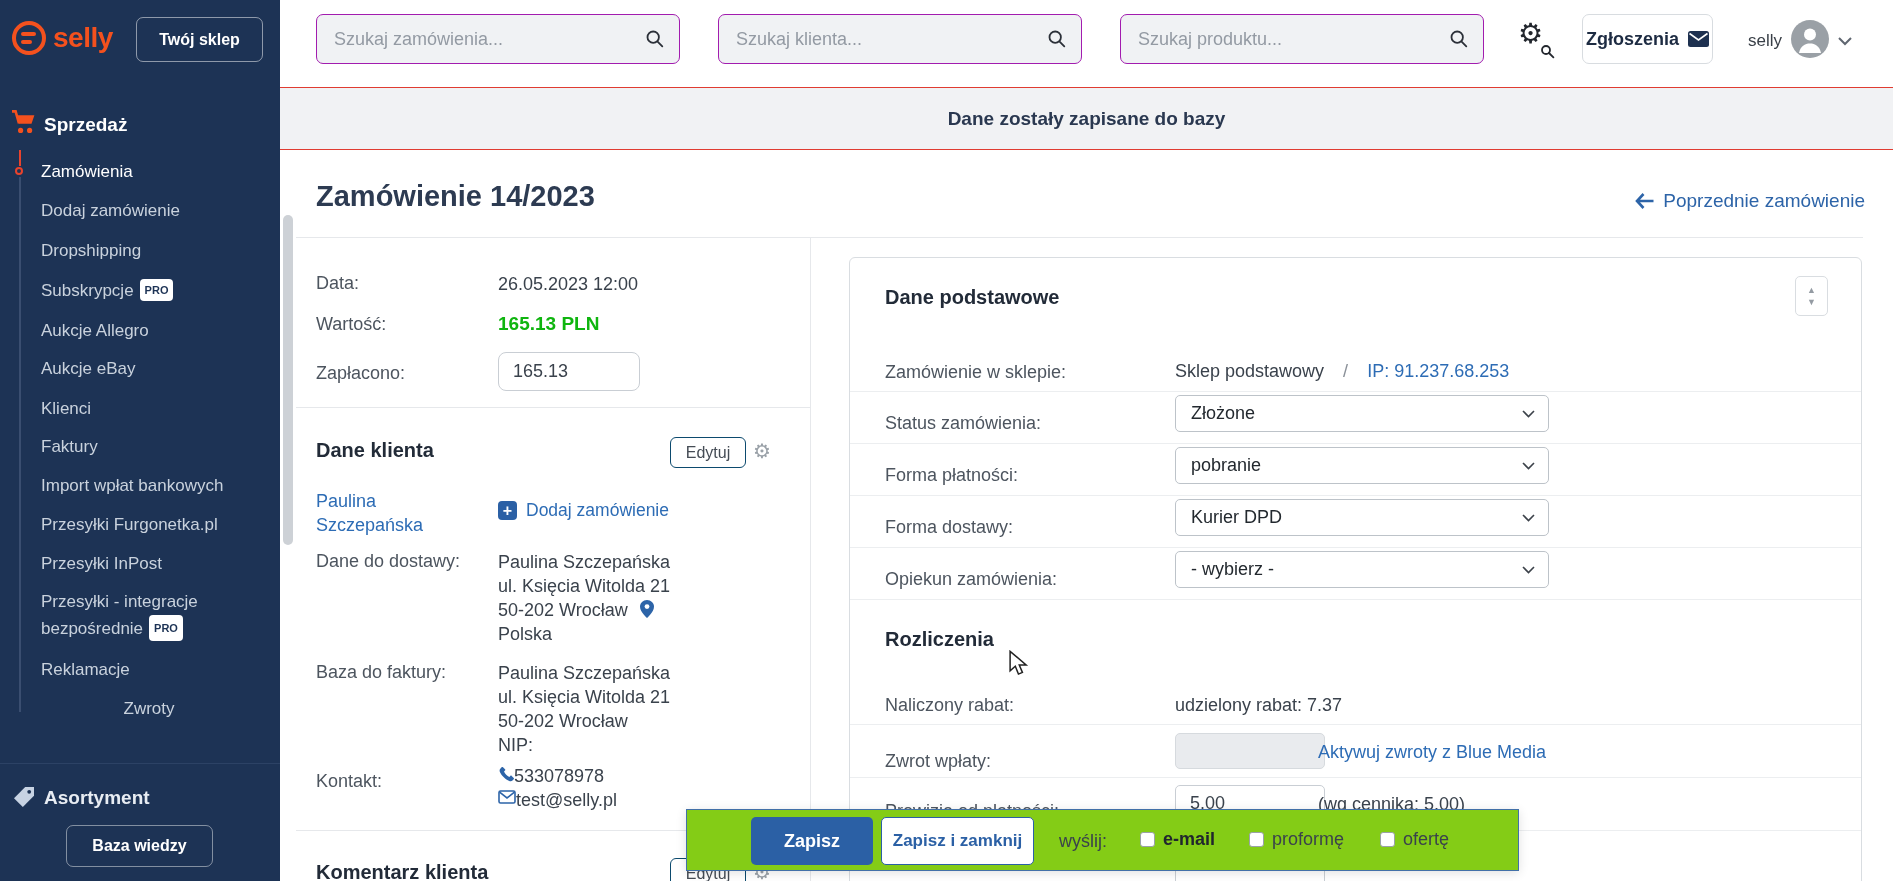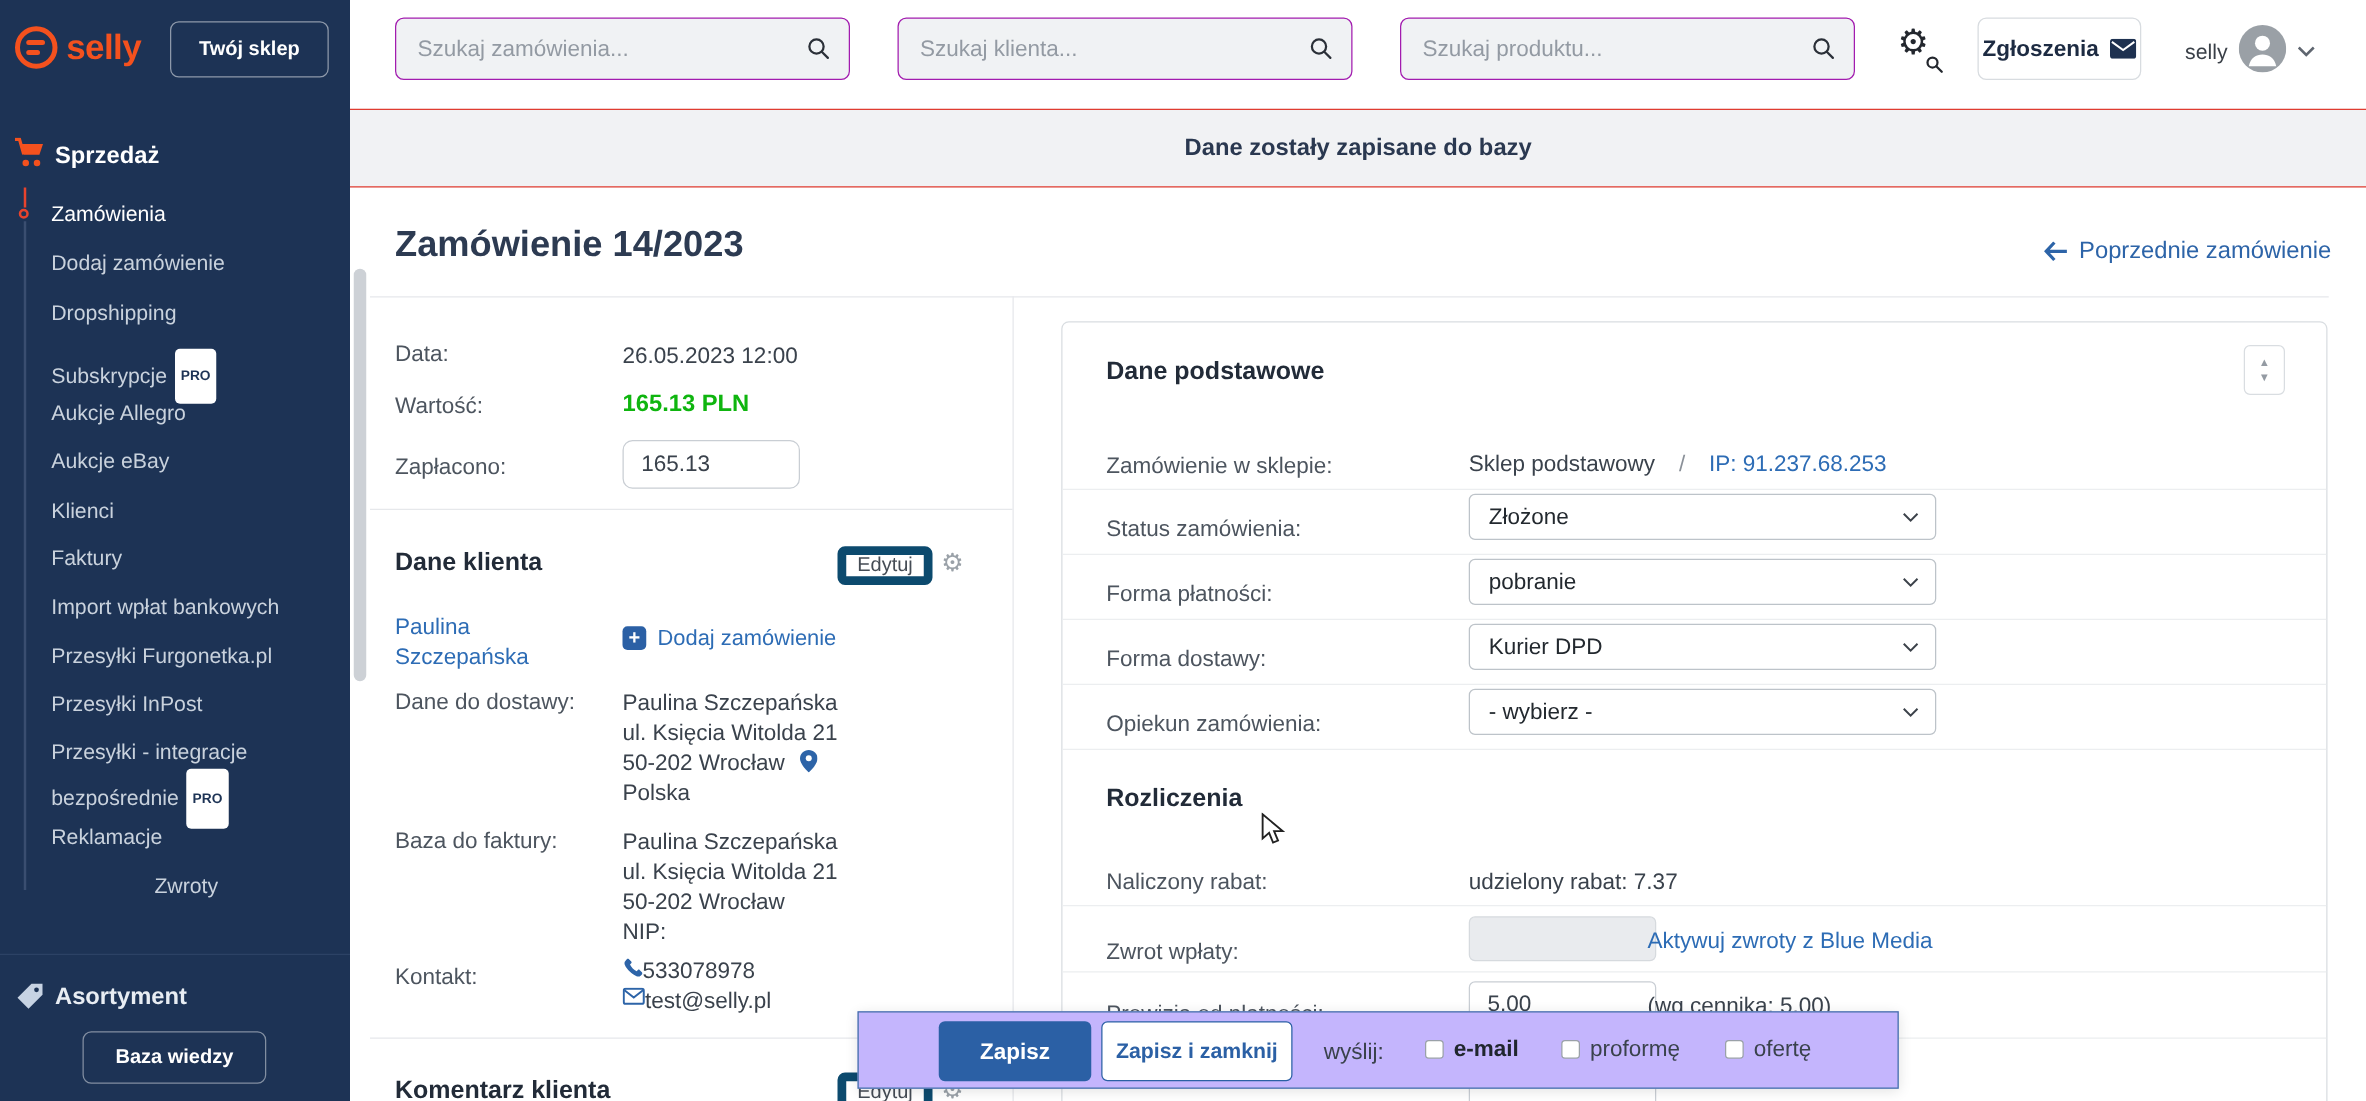--- a/index.html
+++ b/index.html
@@ -19,21 +19,21 @@
     border:1px solid rgba(255,255,255,.5); border-radius:7px; color:#fff; font-weight:700; font-size:16px;
     font-family:inherit; cursor:pointer; }
   .side-head { position:absolute; left:44px; color:#fff; font-size:19px; font-weight:700; }
   .rail { position:absolute; left:19px; width:2px; background:#3a4e70; }
   .rail-orange { position:absolute; left:19px; width:2px; background:#e8432d; }
   .rail-dot { position:absolute; left:15px; width:8px; height:8px; border:2px solid #e8432d; border-radius:50%; background:#1d3355; }
   .nav-item { position:absolute; left:41px; width:216px; font-size:17px; line-height:22px; color:#c9d2dd; cursor:pointer; }
   .nav-item.active { color:#ffffff; }
   .nav-item.two { line-height:26px; }
   .pro { display:inline-block; background:#fff; color:#1d3355; font-size:11px; font-weight:700;
-    padding:11px 5px; border-radius:4px; margin-left:6px; vertical-align:2px; }
+    padding:0 5px; border-radius:4px; margin-left:6px; vertical-align:2px; }
   .side-divider { position:absolute; left:0; top:763px; width:280px; height:1px; background:#2c4265; }
   .kb-btn { position:absolute; left:66px; top:825px; width:147px; height:42px; background:transparent;
     border:1px solid rgba(255,255,255,.45); border-radius:7px; color:#fff; font-weight:700; font-size:16px;
     font-family:inherit; cursor:pointer; }
 
   
   .search { position:absolute; top:14px; width:364px; height:50px; }
   .search input { width:100%; height:100%; background:#f0f2f4; border:1px solid #a21caf; border-radius:7px;
     font-size:18px; color:#333; padding:0 46px 0 17px; font-family:inherit; }
   .search input::placeholder { color:#939aa3; }
@@ -60,21 +60,21 @@
   .vdiv { position:absolute; width:1px; background:#e6e8eb; }
   .scroll-thumb { position:absolute; left:283px; top:215px; width:10px; height:330px; background:#cdd1d6; border-radius:5px; }
 
   
   .lbl { position:absolute; font-size:18px; color:#4d555f; line-height:22px; }
   .val { position:absolute; font-size:18px; color:#3a424c; line-height:24px; }
   .green { color:#0fb50f; font-weight:700; font-size:19px; }
   .txt-input { position:absolute; background:#fff; border:1px solid #c9ced4; border-radius:8px;
     font-size:18px; color:#3a424c; padding:0 14px; font-family:inherit; }
   .sec-head { position:absolute; font-size:20px; font-weight:700; color:#222b38; }
-  .edit-btn { position:absolute; width:76px; height:31px; background:#fff; border:7px solid #0c4a6e; border-radius:6px;
+  .edit-btn { position:absolute; width:76px; height:31px; background:#fff; border:1px solid #0c4a6e; border-radius:6px;
     color:#454c55; font-size:16px; font-family:inherit; cursor:pointer; }
   .gear-sm { position:absolute; font-size:20px; color:#9aa1a8; line-height:1; cursor:pointer; }
   .blue-link { color:#2d6cb5; cursor:pointer; text-decoration:none; }
   .add-order { position:absolute; left:498px; top:500px; display:flex; align-items:center; gap:9px; cursor:pointer; }
   .plus-sq { width:19px; height:19px; background:#2b60a5; border-radius:4px; color:#fff; font-size:16px; font-weight:700;
     display:flex; align-items:center; justify-content:center; line-height:1; }
   .contact-row { position:absolute; display:flex; gap:0; font-size:18px; color:#3a424c; }
 
   
   .card { position:absolute; left:849px; top:257px; width:1013px; height:700px; background:#fff;
@@ -83,21 +83,21 @@
     border:1px solid #d9dde1; border-radius:5px; display:flex; flex-direction:column; align-items:center;
     justify-content:center; gap:3px; cursor:pointer; }
   .sort-box span { font-size:9px; color:#949ba3; line-height:1; }
   .card-div { position:absolute; left:850px; width:1011px; height:1px; background:#eceef0; }
   .fake-select { position:absolute; width:374px; height:37px; background:#fff; border:1px solid #bdc3c9; border-radius:5px;
     display:flex; align-items:center; justify-content:space-between; padding:0 13px 0 15px; font-size:18px; color:#23292f;
     cursor:pointer; }
   .dis-input { position:absolute; width:150px; height:36px; background:#e9ebee; border:1px solid #d6dade; border-radius:5px; }
 
   
-  .action-bar { position:absolute; left:686px; top:809px; width:833px; height:62px; background:#c4b5fd;
+  .action-bar { position:absolute; left:686px; top:809px; width:833px; height:62px; background:#84cc16;
     border:1px solid #4270a8; z-index:20; box-shadow:0 2px 10px rgba(0,0,0,.12); }
   .save-btn { position:absolute; left:64px; top:7px; width:122px; height:48px; background:#2b60a5; border:none;
     border-radius:5px; color:#fff; font-weight:700; font-size:18px; font-family:inherit; cursor:pointer; }
   .save-close-btn { position:absolute; left:194px; top:7px; width:153px; height:48px; background:#fff;
     border:1px solid #2b60a5; border-radius:5px; color:#2b60a5; font-weight:700; font-size:17px; font-family:inherit; cursor:pointer; }
   .send-lbl { position:absolute; left:372px; top:21px; font-size:18px; color:#3a424c; }
   .cb { position:absolute; top:19px; display:flex; align-items:center; gap:8px; cursor:pointer; }
   .cb-box { width:15px; height:15px; background:#fff; border:1px solid #9aa1a8; border-radius:3px; }
   .cb-label { font-size:18px; color:#3a424c; }
   .cb-label.bold { font-weight:700; color:#20262e; }

